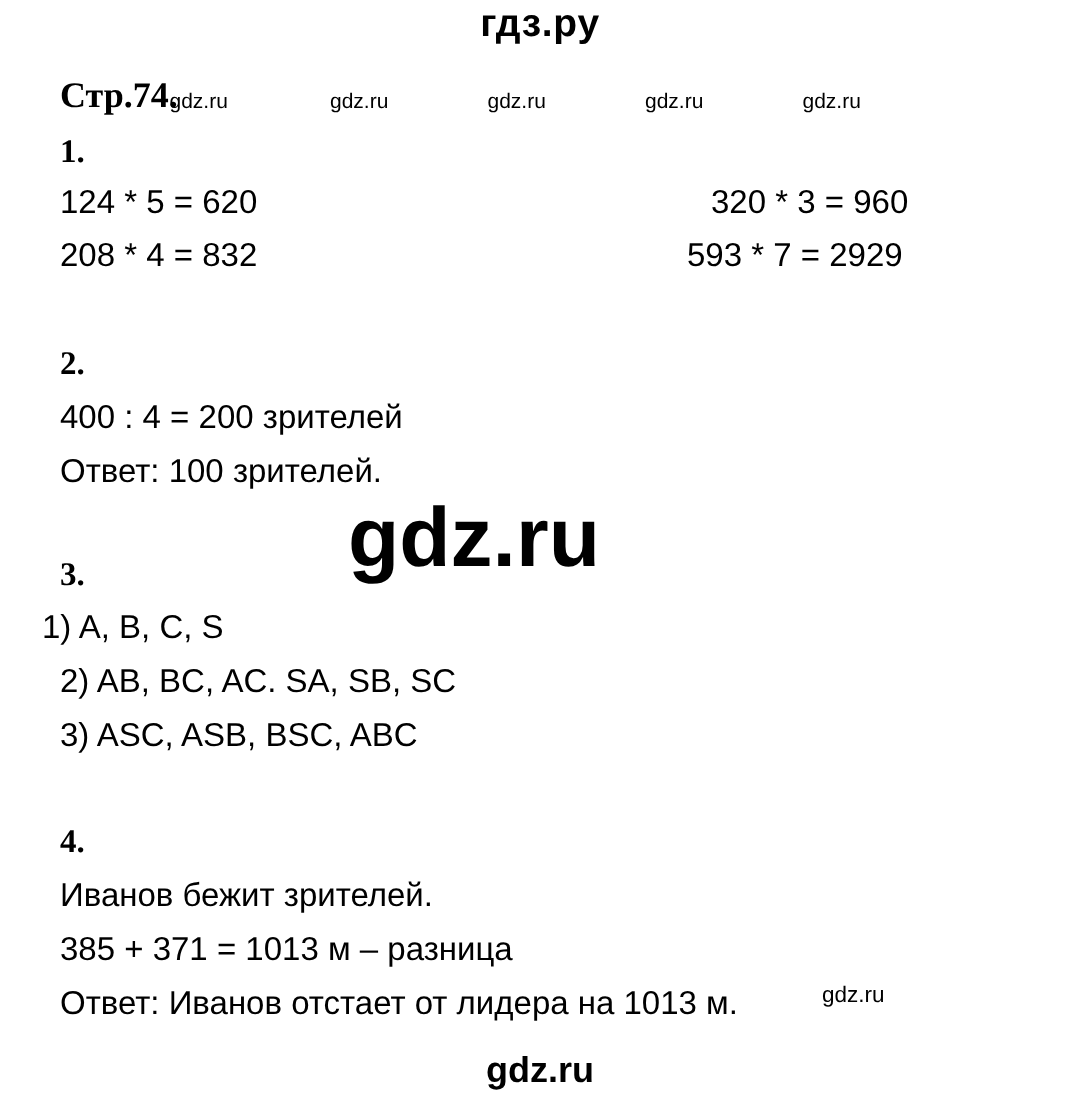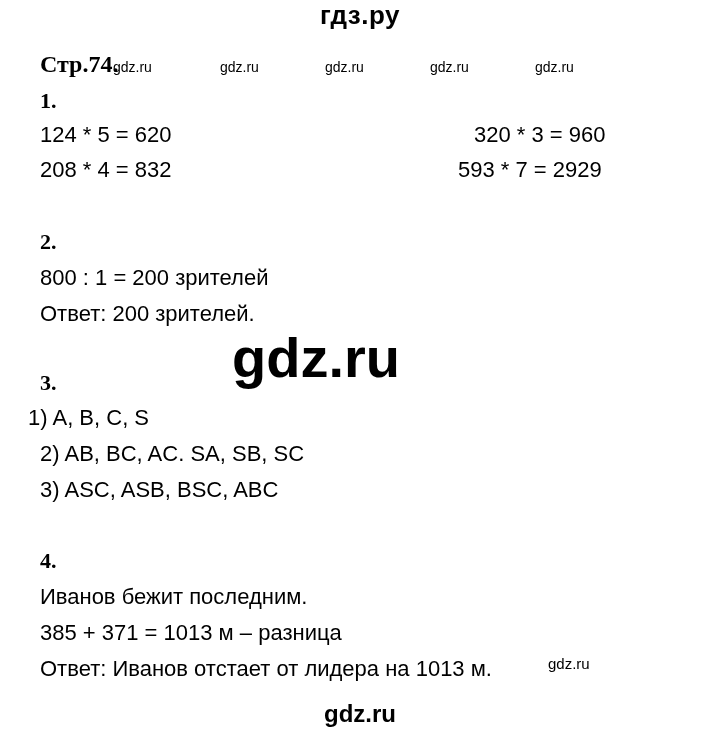--- a/index.html
+++ b/index.html
@@ -25,29 +25,29 @@
 <div class="abs wm-small" style="left:430px; top:59px;">gdz.ru</div>
 <div class="abs wm-small" style="left:535px; top:59px;">gdz.ru</div>
 
 <div class="abs heading" style="left:40px; top:88px;">1.</div>
 <div class="abs line" style="left:40px; top:122px;">124 * 5 = 620</div>
 <div class="abs line" style="left:40px; top:157px;">208 * 4 = 832</div>
 <div class="abs line" style="left:458px; top:122px;margin-left:16px;">320 * 3 = 960</div>
 <div class="abs line" style="left:458px; top:157px;">593 * 7 = 2929</div>
 
 <div class="abs heading" style="left:40px; top:229px;">2.</div>
-<div class="abs line" style="left:40px; top:265px;">800 : 1 = 200 зрителей</div>
-<div class="abs line" style="left:40px; top:301px;">Ответ: 200 зрителей.</div>
+<div class="abs line" style="left:40px; top:265px;">400 : 4 = 200 зрителей</div>
+<div class="abs line" style="left:40px; top:301px;">Ответ: 100 зрителей.</div>
 
 <div class="abs wm-big">gdz.ru</div>
 
 <div class="abs heading" style="left:40px; top:370px;">3.</div>
 <div class="abs line" style="left:28px; top:405px;">1) A, B, C, S</div>
 <div class="abs line" style="left:40px; top:441px;">2) AB, BC, AC. SA, SB, SC</div>
 <div class="abs line" style="left:40px; top:477px;">3) ASC, ASB, BSC, ABC</div>
 
 <div class="abs heading" style="left:40px; top:548px;">4.</div>
-<div class="abs line" style="left:40px; top:584px;">Иванов бежит последним.</div>
+<div class="abs line" style="left:40px; top:584px;">Иванов бежит зрителей.</div>
 <div class="abs line" style="left:40px; top:620px;">385 + 371 = 1013 м – разница</div>
 <div class="abs line" style="left:40px; top:656px;">Ответ: Иванов отстает от лидера на 1013 м.</div>
 <div class="abs wm-small" style="left:548px; top:655px; font-size:15px;">gdz.ru</div>
 
 <div class="abs wm-bottom">gdz.ru</div>
 
 </body></html>

